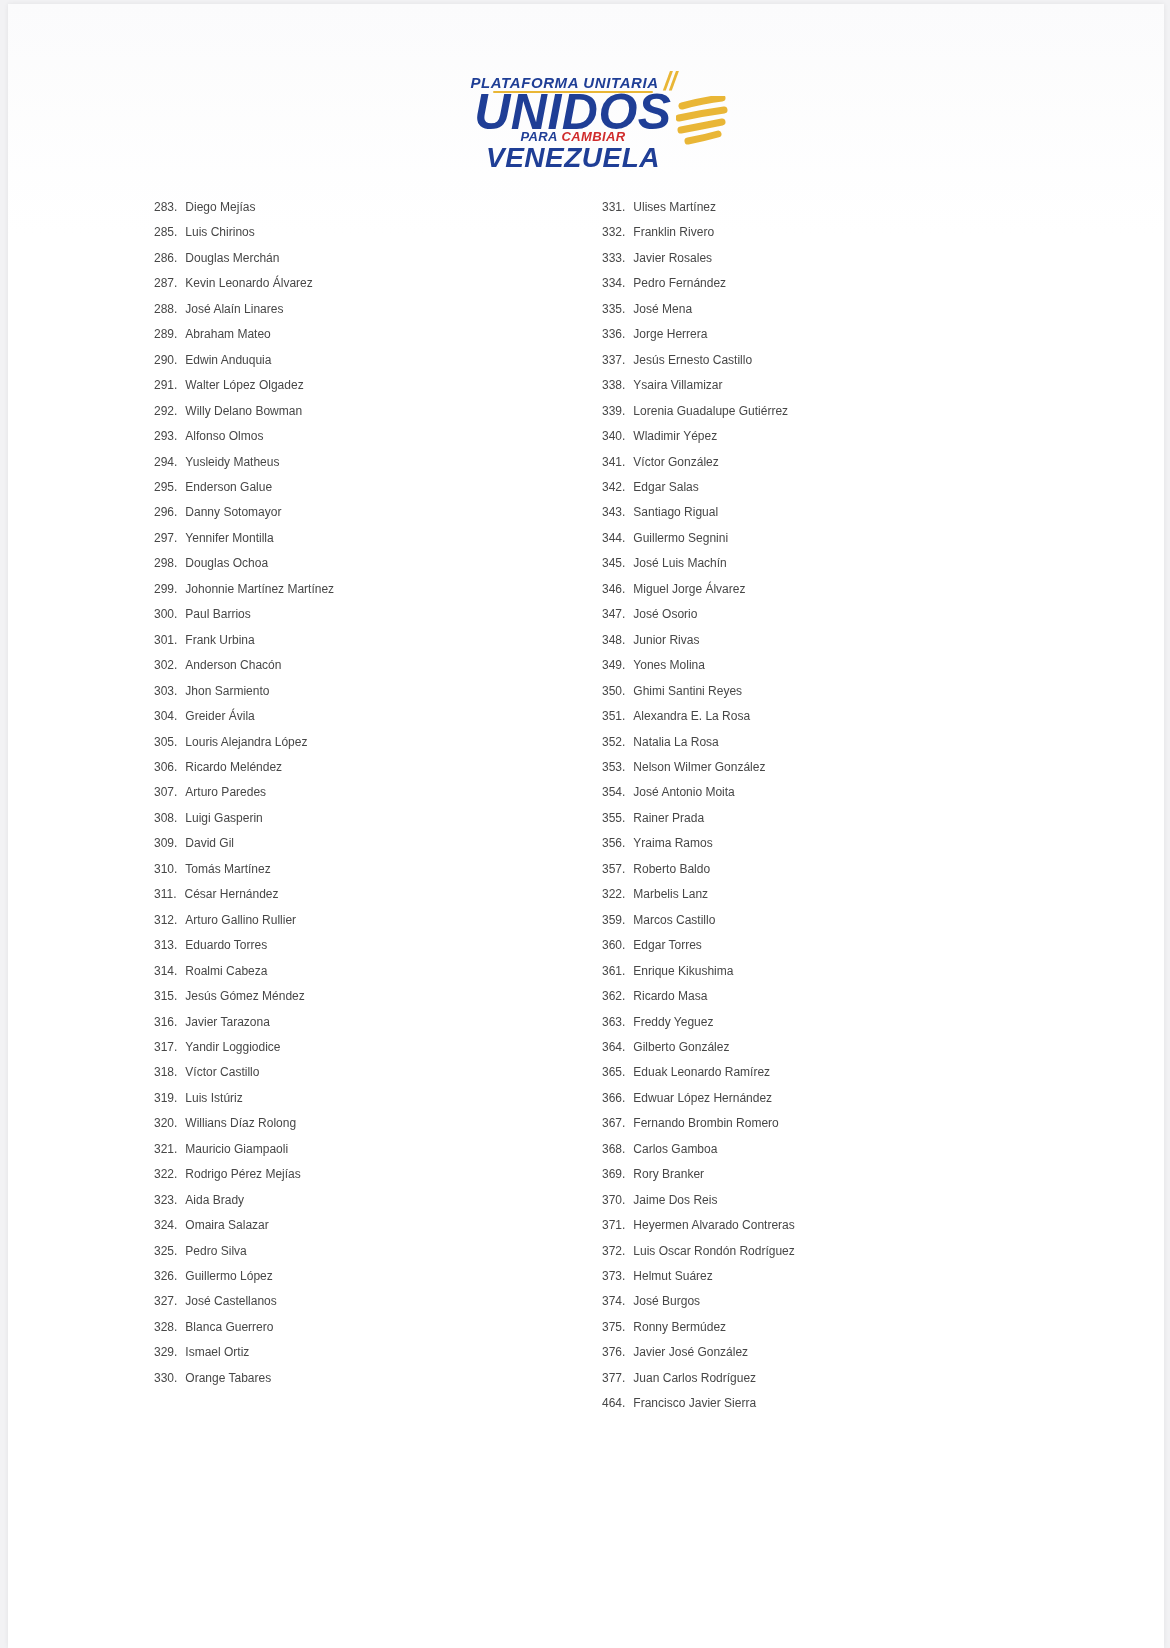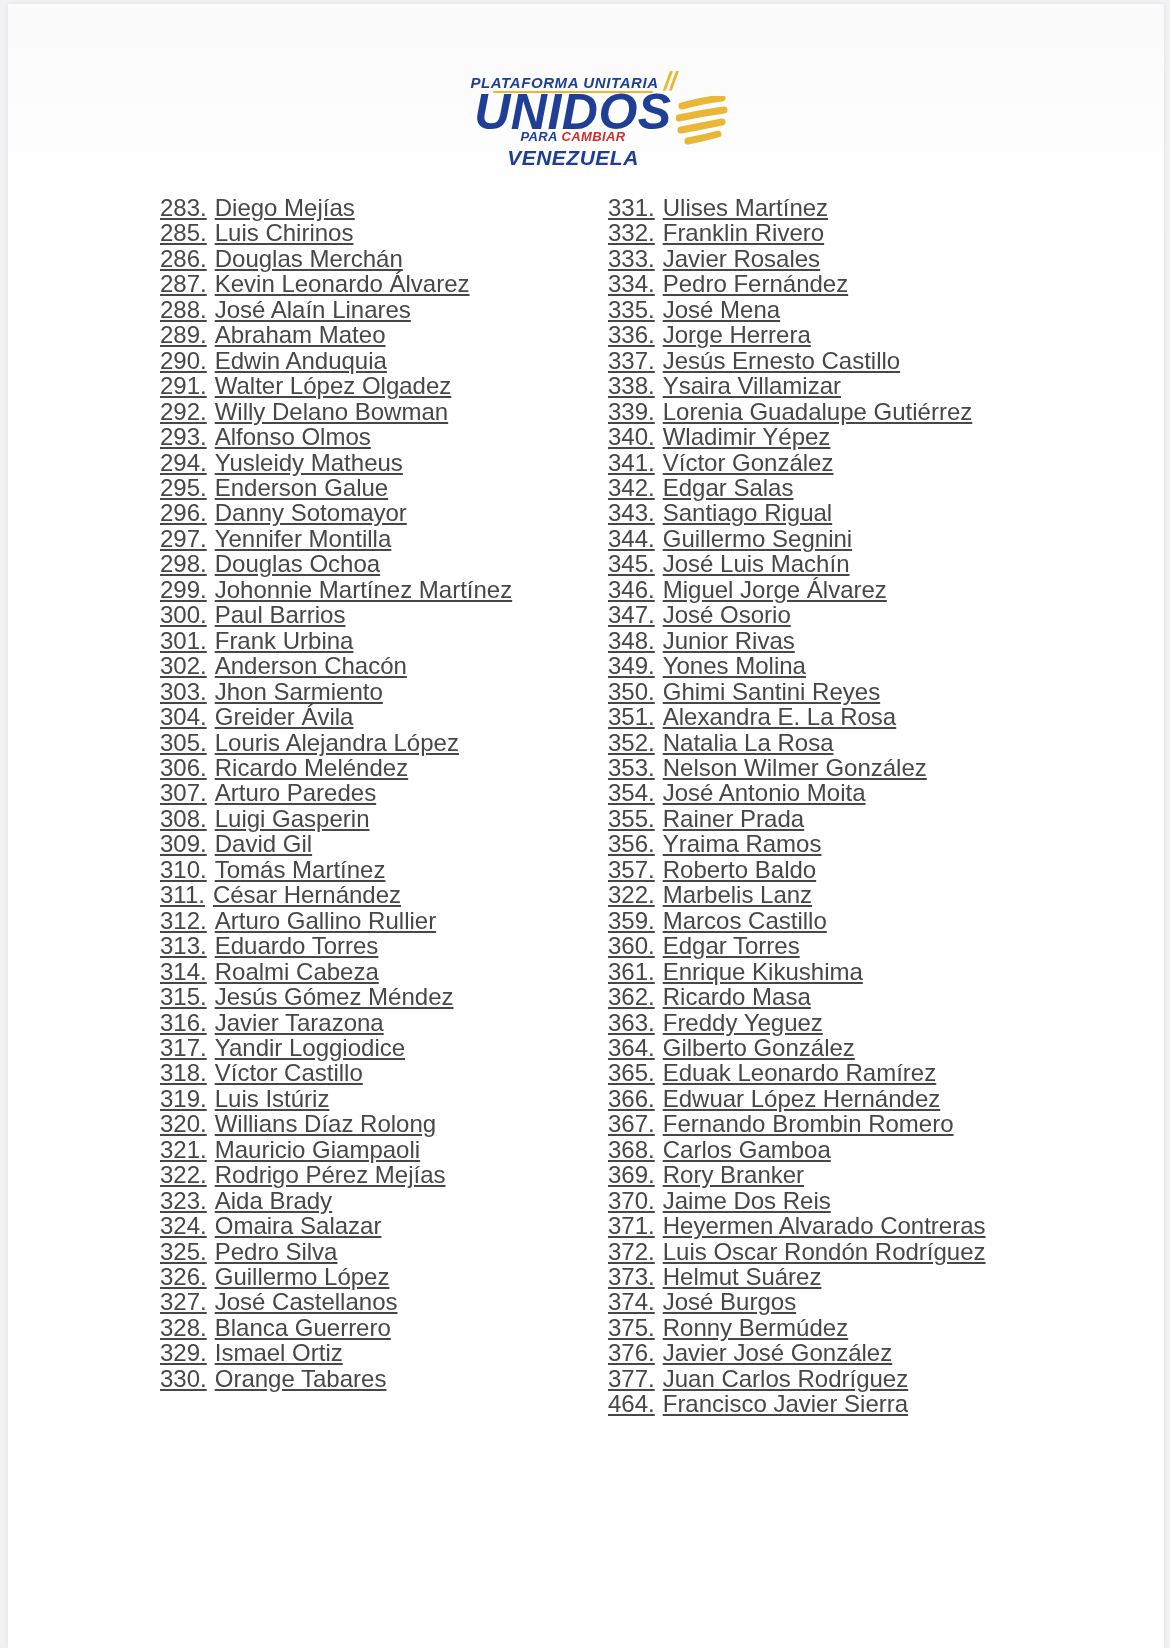--- a/index.html
+++ b/index.html
@@ -65,41 +65,40 @@
     line-height: 36px;
   }
   .logo-line3 {
     font-size: 13px;
     font-weight: bold;
     font-style: italic;
     line-height: 14px;
     letter-spacing: 0.4px;
   }
   .logo-venezuela {
-    font-size: 21px;
+    font-size: 28px;
     font-weight: bold;
     font-style: italic;
     letter-spacing: 0.5px;
     line-height: 27px;
   }
   .hand-icon {
     position: absolute;
     right: -52px;
     top: 22px;
   }
   
   .list {
     position: absolute;
     top: 191px;
-    left: 152px;
+    left: 146px;
     right: 0;
     display: flex;
-    font-size: 24px;
+    font-size: 12px;
     color: #474747;
-    text-decoration: underline;
   }
   .col { flex: 0 0 448px; }
   .row {
     line-height: 25.45px;
     white-space: nowrap;
   }
   .row .num { margin-right: 8px; }
 </style>
 </head>
 <body>

